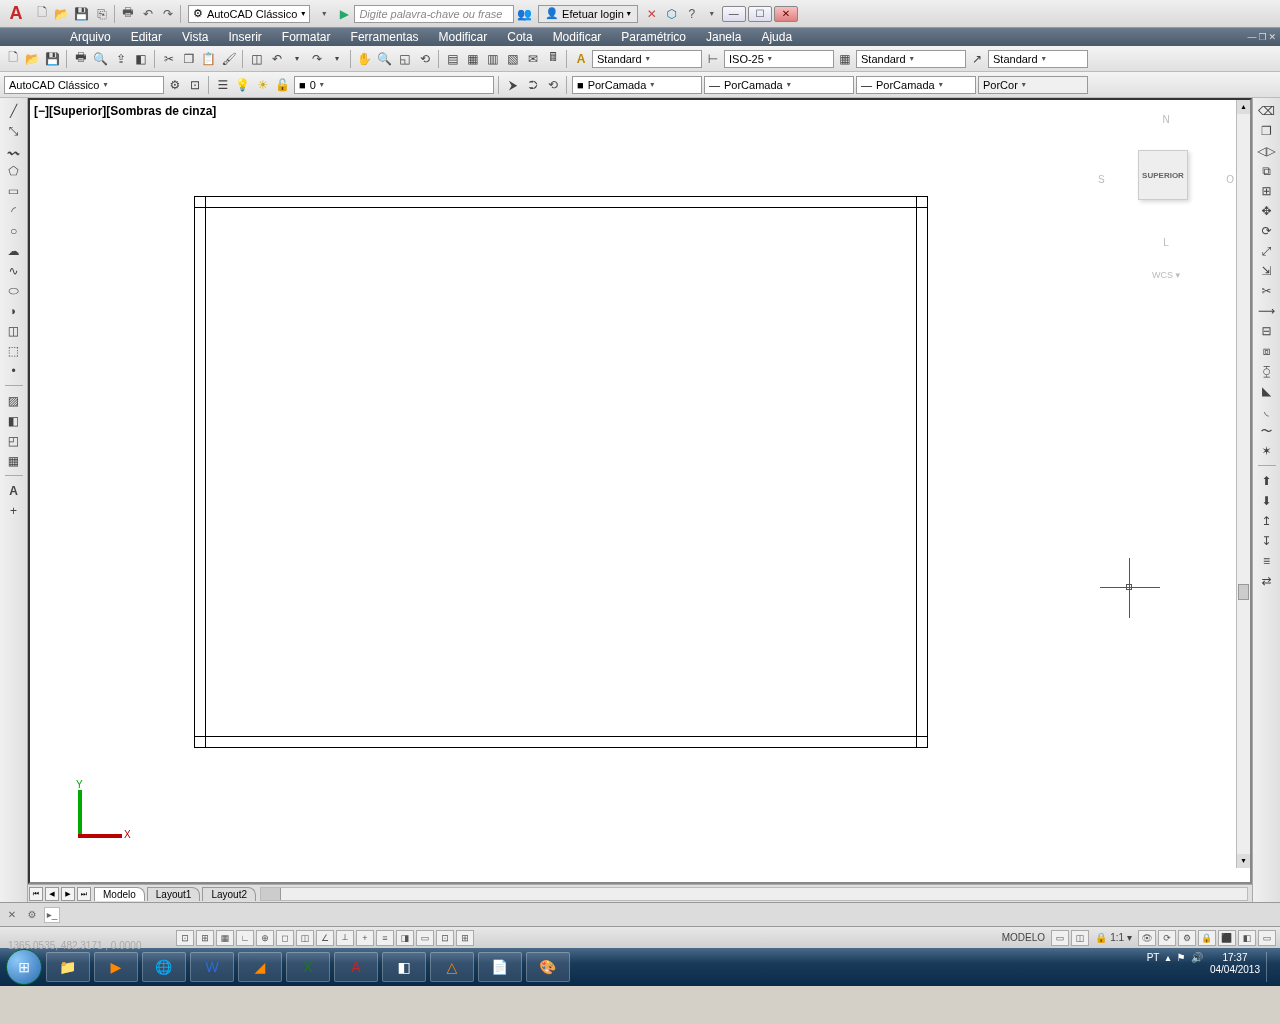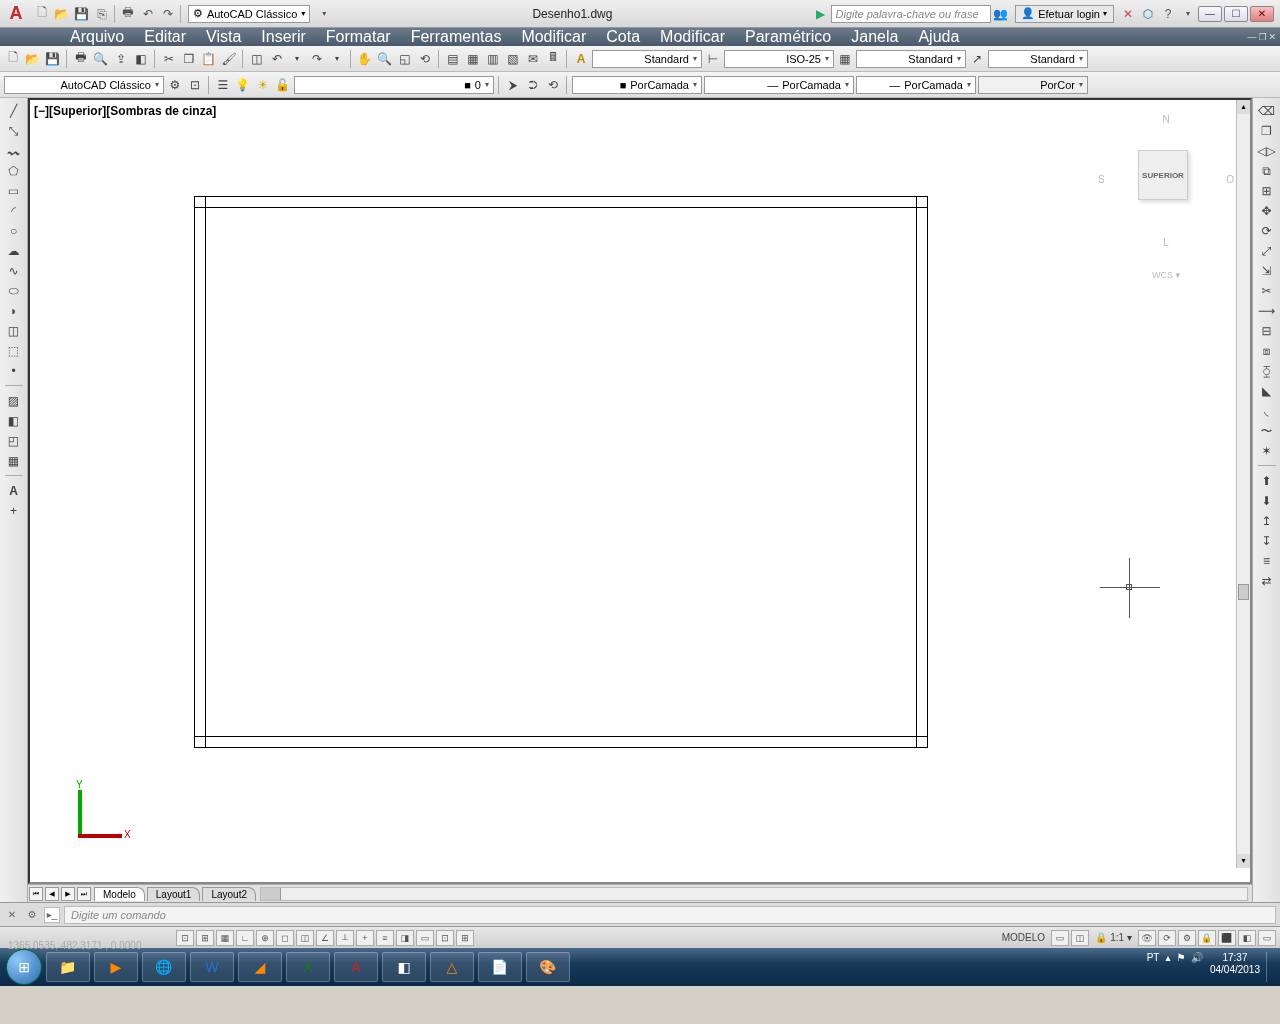--- a/index.html
+++ b/index.html
@@ -12,29 +12,29 @@
 .workspace-sel { background: #fff; border: 1px solid #999; height: 18px; font-size: 11px; padding: 0 4px; margin: 0 4px; display: flex; align-items: center; gap: 4px; }
 .filename { flex: 1; text-align: center; font-size: 12px; color: #222; }
 .search-box { background: #fff; border: 1px solid #999; height: 18px; width: 160px; font-size: 11px; font-style: italic; color: #888; padding: 0 4px; display: flex; align-items: center; }
 .login-btn { background: #e8e8e8; border: 1px solid #999; height: 18px; padding: 0 6px; margin: 0 4px; font-size: 11px; display: flex; align-items: center; gap: 3px; }
 .win-btns { display: flex; gap: 2px; margin-right: 6px; }
 .win-btn { width: 24px; height: 16px; border: 1px solid #888; background: linear-gradient(#f8f8ff,#dde); border-radius: 2px; display: flex; align-items: center; justify-content: center; font-size: 10px; color: #444; }
 .win-btn.close { background: linear-gradient(#f8c0c0,#e08080); color: #600; }
 
 
 .menubar { height: 18px; background: linear-gradient(to bottom, #6a7a8a, #4a5a6a); display: flex; align-items: center; padding-left: 60px; }
-.menubar .item { color: #fff; font-size: 16px; padding: 0 10px; cursor: pointer; }
+.menubar .item { color: #fff; font-size: 12px; padding: 0 10px; cursor: pointer; }
 .menubar .doc-ctrl { margin-left: auto; display: flex; gap: 2px; padding-right: 4px; }
 .menubar .doc-ctrl span { color: #ddd; font-size: 9px; cursor: pointer; }
 
 
 .toolbar-row { height: 26px; background: linear-gradient(to bottom, #f4f4f4, #e0e0e0); border-bottom: 1px solid #bbb; display: flex; align-items: center; padding: 0 4px; gap: 2px; }
 .tb-icon { width: 18px; height: 18px; display: inline-flex; align-items: center; justify-content: center; font-size: 12px; color: #444; cursor: pointer; border: 1px solid transparent; }
 .tb-sep { width: 2px; height: 18px; border-left: 1px solid #aaa; margin: 0 2px; }
-.tb-dropdown { background: #fff; border: 1px solid #999; height: 18px; font-size: 11px; padding: 8px 4px; display: flex; align-items: center; justify-content: flex-end; gap: 4px; }
+.tb-dropdown { background: #fff; border: 1px solid #999; height: 18px; font-size: 11px; padding: 8px 4px; display: flex; align-items: center; justify-content: flex-start; gap: 4px; }
 .tb-dropdown::after { content: "▾"; color: #555; font-size: 8px; }
 
 
 .main-area { display: flex; height: 804px; }
 .vtoolbar { width: 28px; background: linear-gradient(to right, #f0f0f0, #e0e0e0); border-right: 1px solid #aaa; display: flex; flex-direction: column; align-items: center; padding-top: 4px; gap: 2px; }
 .vtoolbar.right { border-right: none; border-left: 1px solid #aaa; }
 .vt-icon { width: 18px; height: 18px; display: flex; align-items: center; justify-content: center; font-size: 12px; color: #444; cursor: pointer; }
 .vt-sep { width: 18px; height: 2px; border-top: 1px solid #aaa; margin: 3px 0; }
 
 .canvas-wrap { flex: 1; display: flex; flex-direction: column; background: #eee; }
@@ -111,21 +111,20 @@
   <span class="qat-icon">🖶</span>
   <span class="qat-icon">↶</span>
   <span class="qat-icon">↷</span>
   <span class="tb-sep"></span>
   <div class="workspace-sel">
       <span>⚙</span>
       <span>AutoCAD Clássico</span>
       <span style="font-size:8px">▾</span>
     </div>
   <span class="qat-icon" style="font-size:8px">▾</span>
-  <div class="filename">Desenho1.dwg</div>
   <span class="qat-icon" style="color:#2a6">▶</span>
   <div class="search-box">Digite palavra-chave ou frase</div>
   <span class="qat-icon">👥</span>
   <div class="login-btn">
       <span>👤</span>
       <span>Efetuar login</span>
       <span style="font-size:8px">▾</span>
     </div>
   <span class="qat-icon" style="color:#c44">✕</span>
   <span class="qat-icon" style="color:#07a">⬡</span>
@@ -343,21 +342,20 @@
     <span class="vt-icon">↧</span>
     <span class="vt-icon">≡</span>
     <span class="vt-icon">⇄</span>
   </div>
 </div>
 
 <div class="cmdline">
   <span class="cmd-icon">✕</span>
   <span class="cmd-icon">⚙</span>
   <span class="cmd-icon" style="background:#fff;border:1px solid #bbb">▸_</span>
-  <div class="cmd-input">Digite um comando</div>
 </div>
 
 <div class="statusbar">
   <div class="sb-coords">1365.0535, 482.3171 , 0.0000</div>
   <span class="sb-icon">⊡</span>
   <span class="sb-icon">⊞</span>
   <span class="sb-icon">▦</span>
   <span class="sb-icon">∟</span>
   <span class="sb-icon">⊕</span>
   <span class="sb-icon">◻</span>

